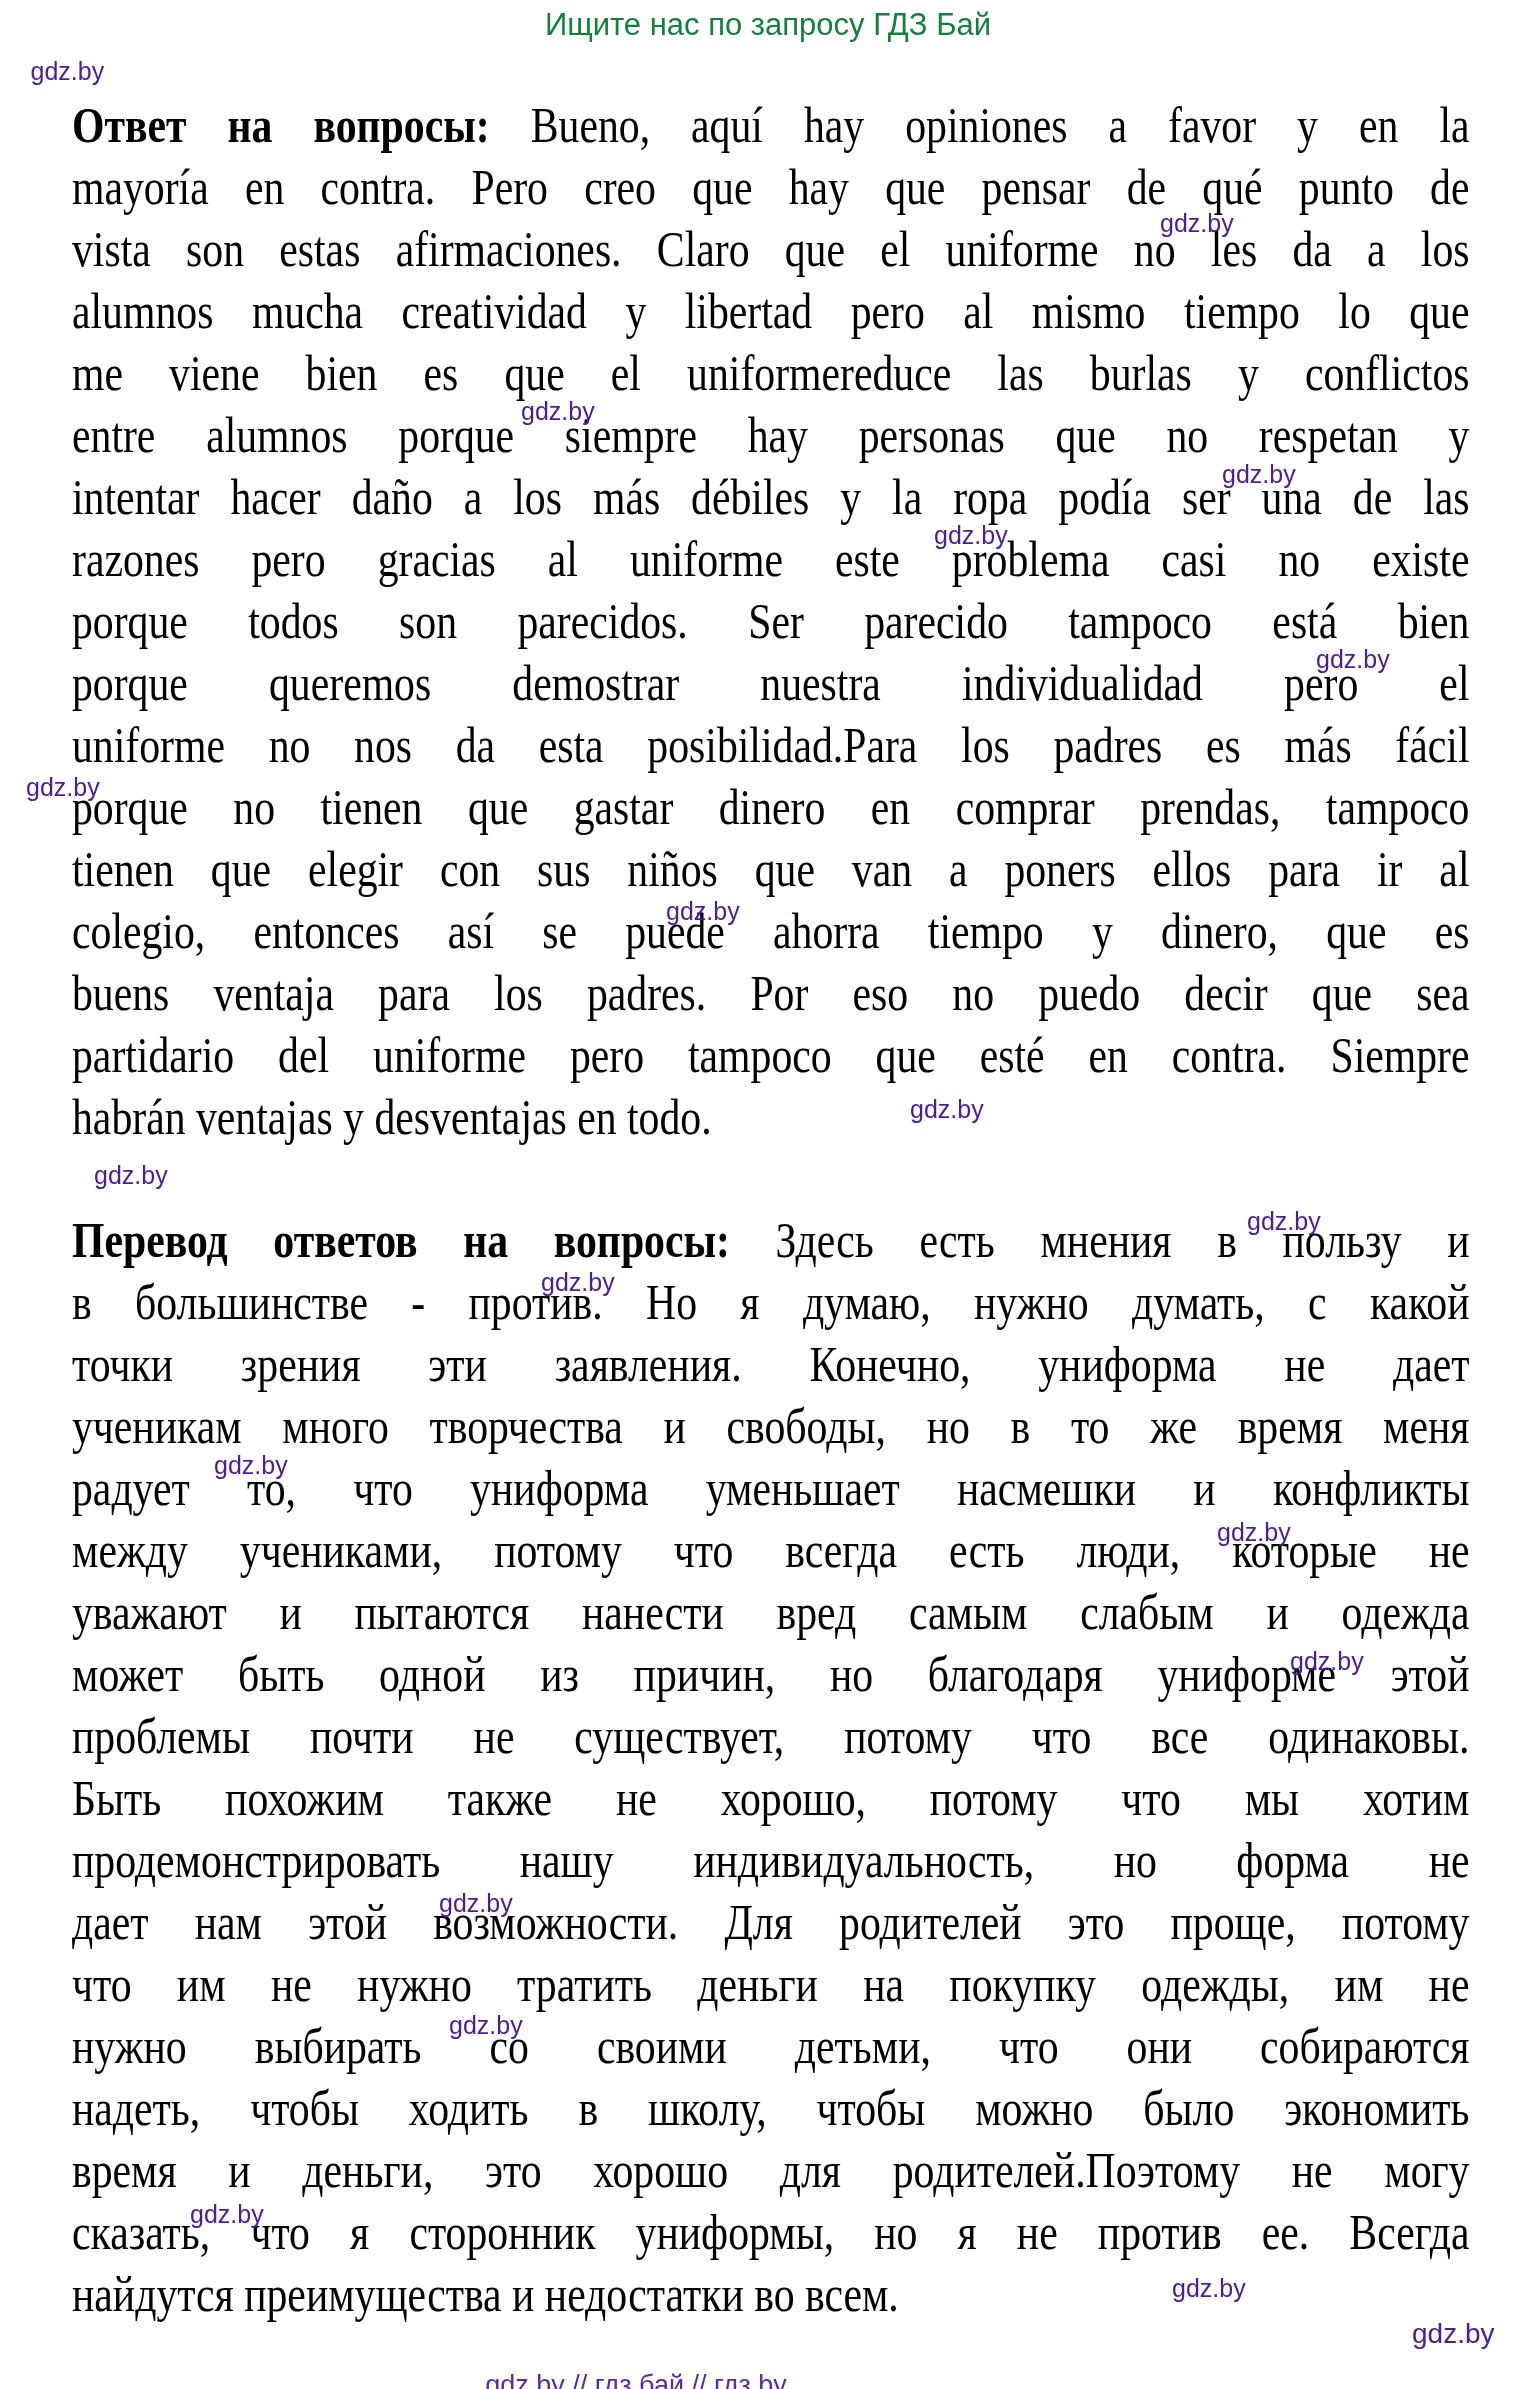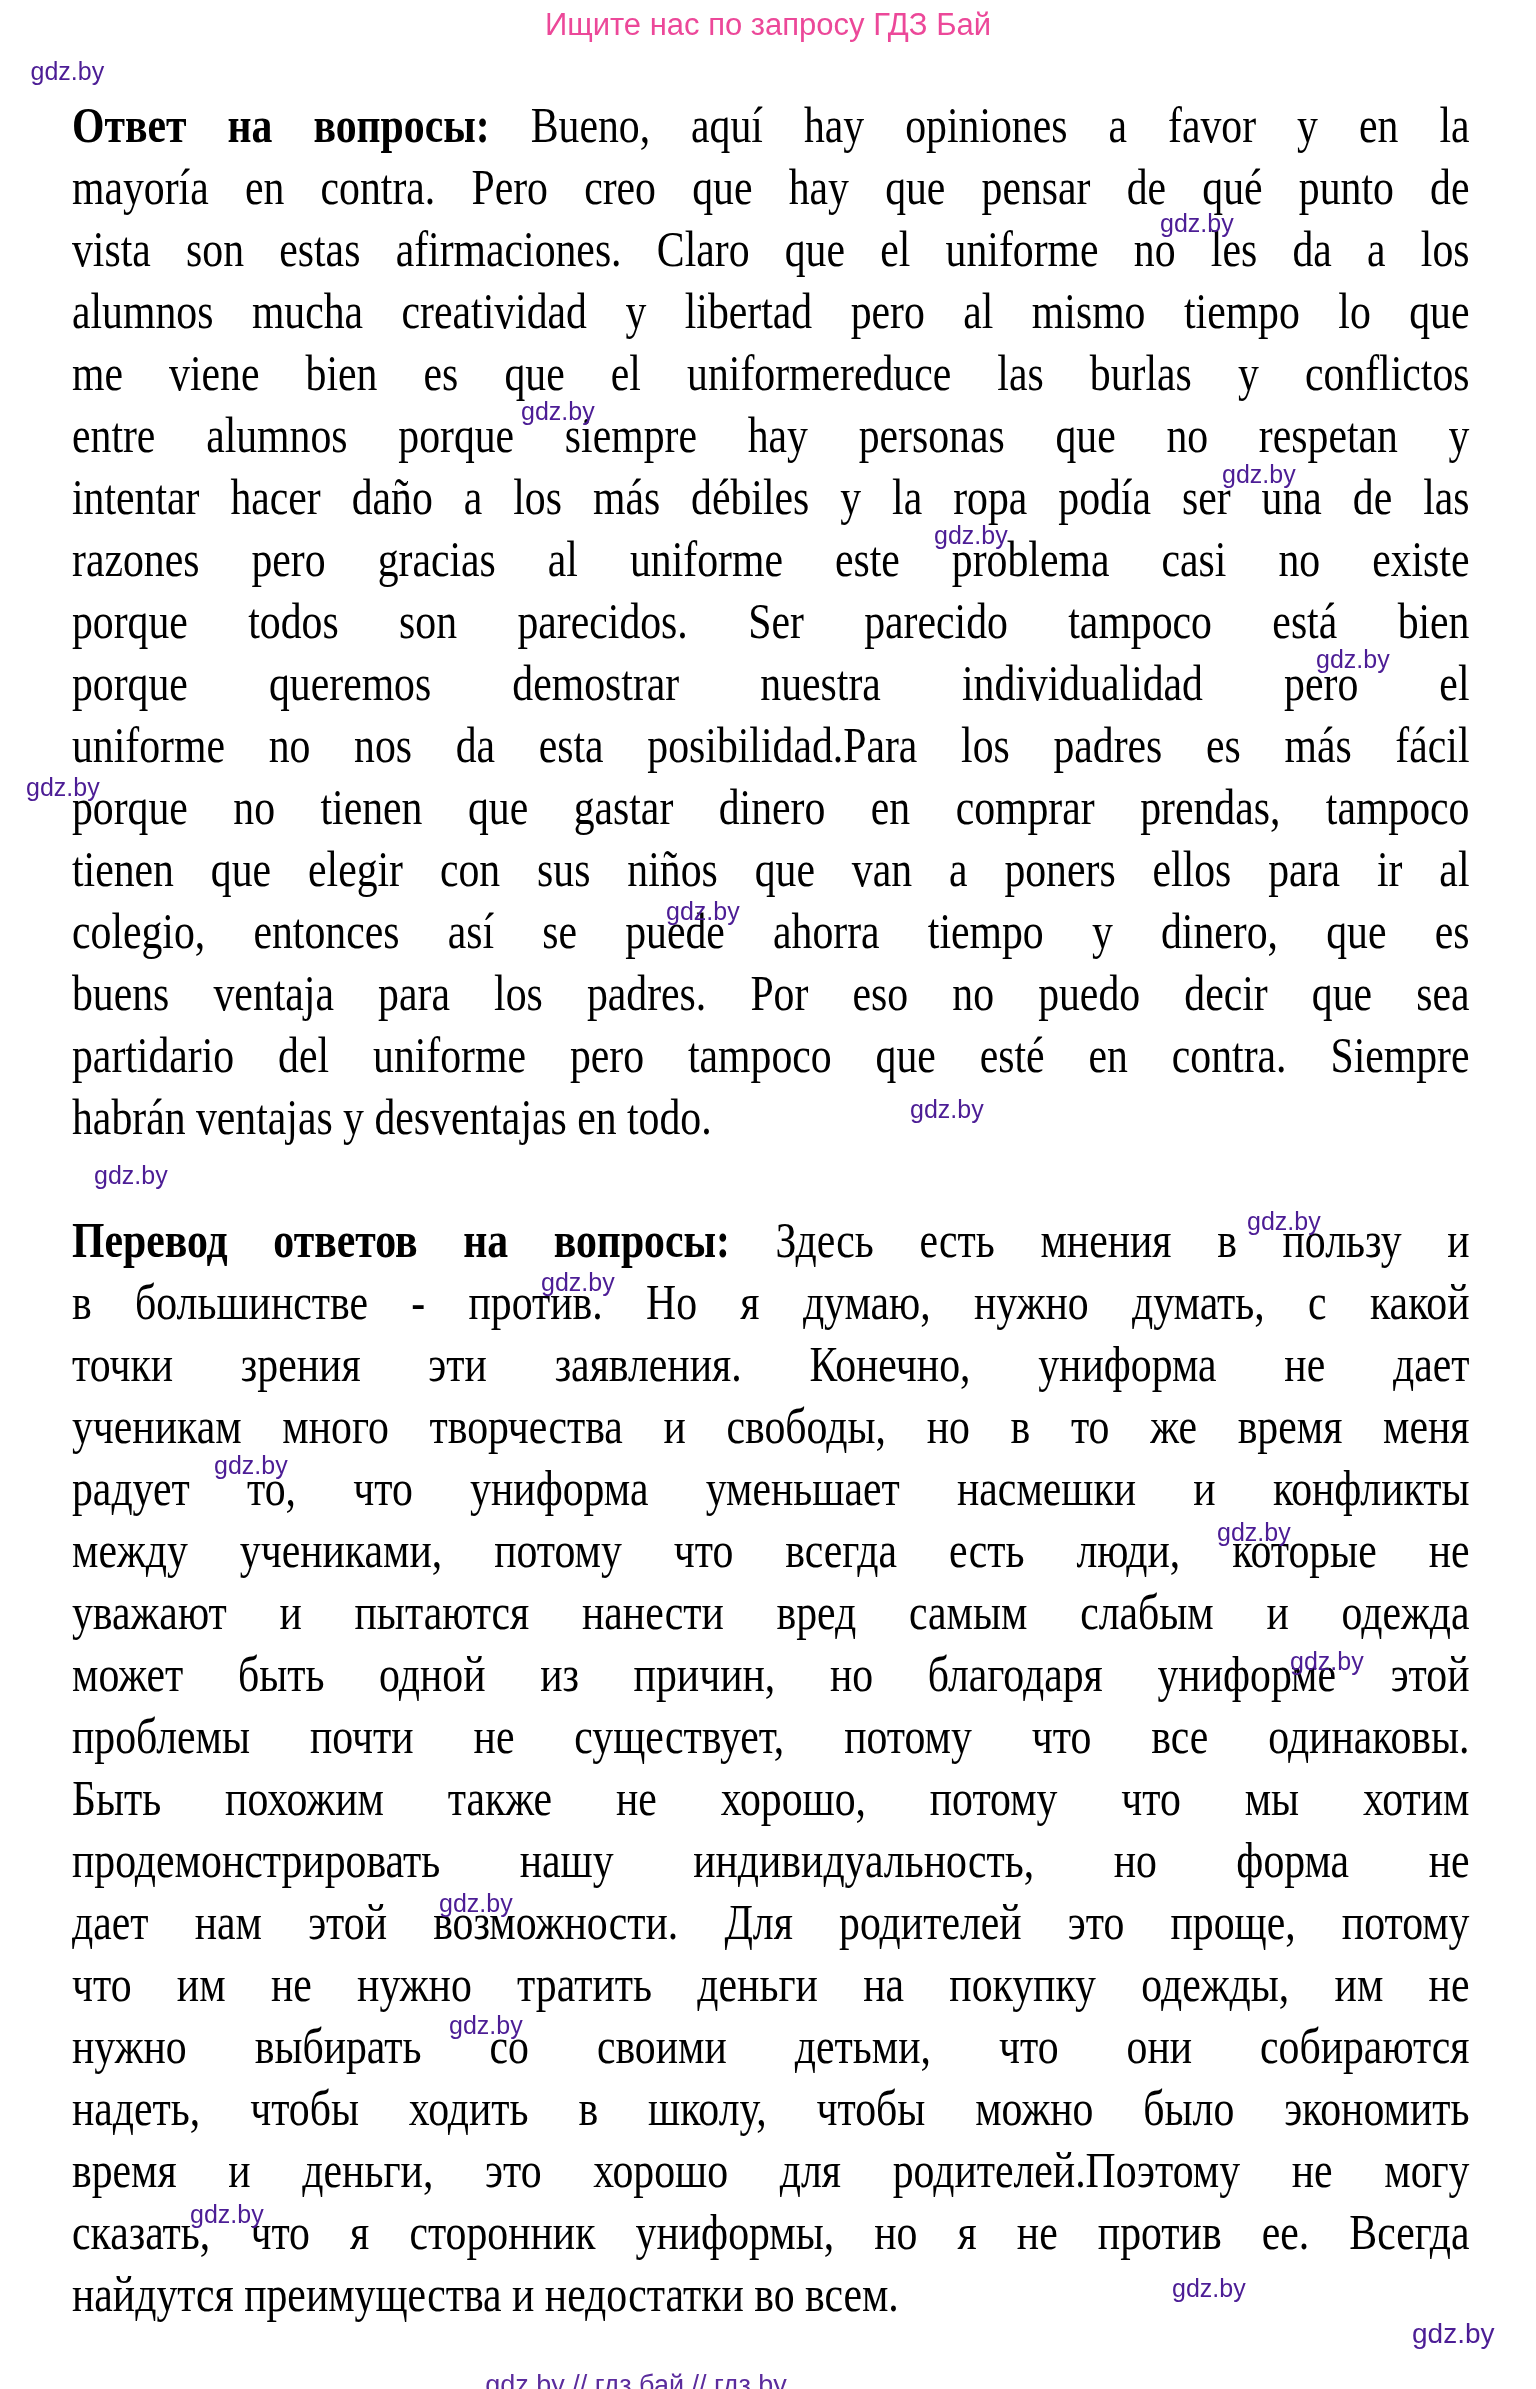--- a/index.html
+++ b/index.html
@@ -2,21 +2,21 @@
 <html style="font-size:15px"><head>
 <meta charset="utf-8">
 <style>
   html,body{margin:0;padding:0}
   body{
     width:1536px;height:2389px;position:relative;overflow:hidden;
     background:#ffffff;font-family:"Liberation Serif",serif;
   }
   .promo-header{
     position:absolute;top:7.4px;left:0;width:1536px;text-align:center;
-    font-family:"Liberation Sans",sans-serif;font-size:31px;color:#ec4899;
+    font-family:"Liberation Sans",sans-serif;font-size:31px;color:#15803d;
   }
   .para{
     position:absolute;left:72px;width:1708px;
     transform:scaleX(0.8182);transform-origin:0 0;
     font-size:51px;line-height:62px;color:#000;
   }
   .para-answer{top:94px}
   .para-translation{top:1209px}
   .tline{text-align:justify;text-align-last:justify;text-justify:inter-word;height:62px;overflow:visible;white-space:normal}
   .tline.is-last{text-align:left;text-align-last:left}

